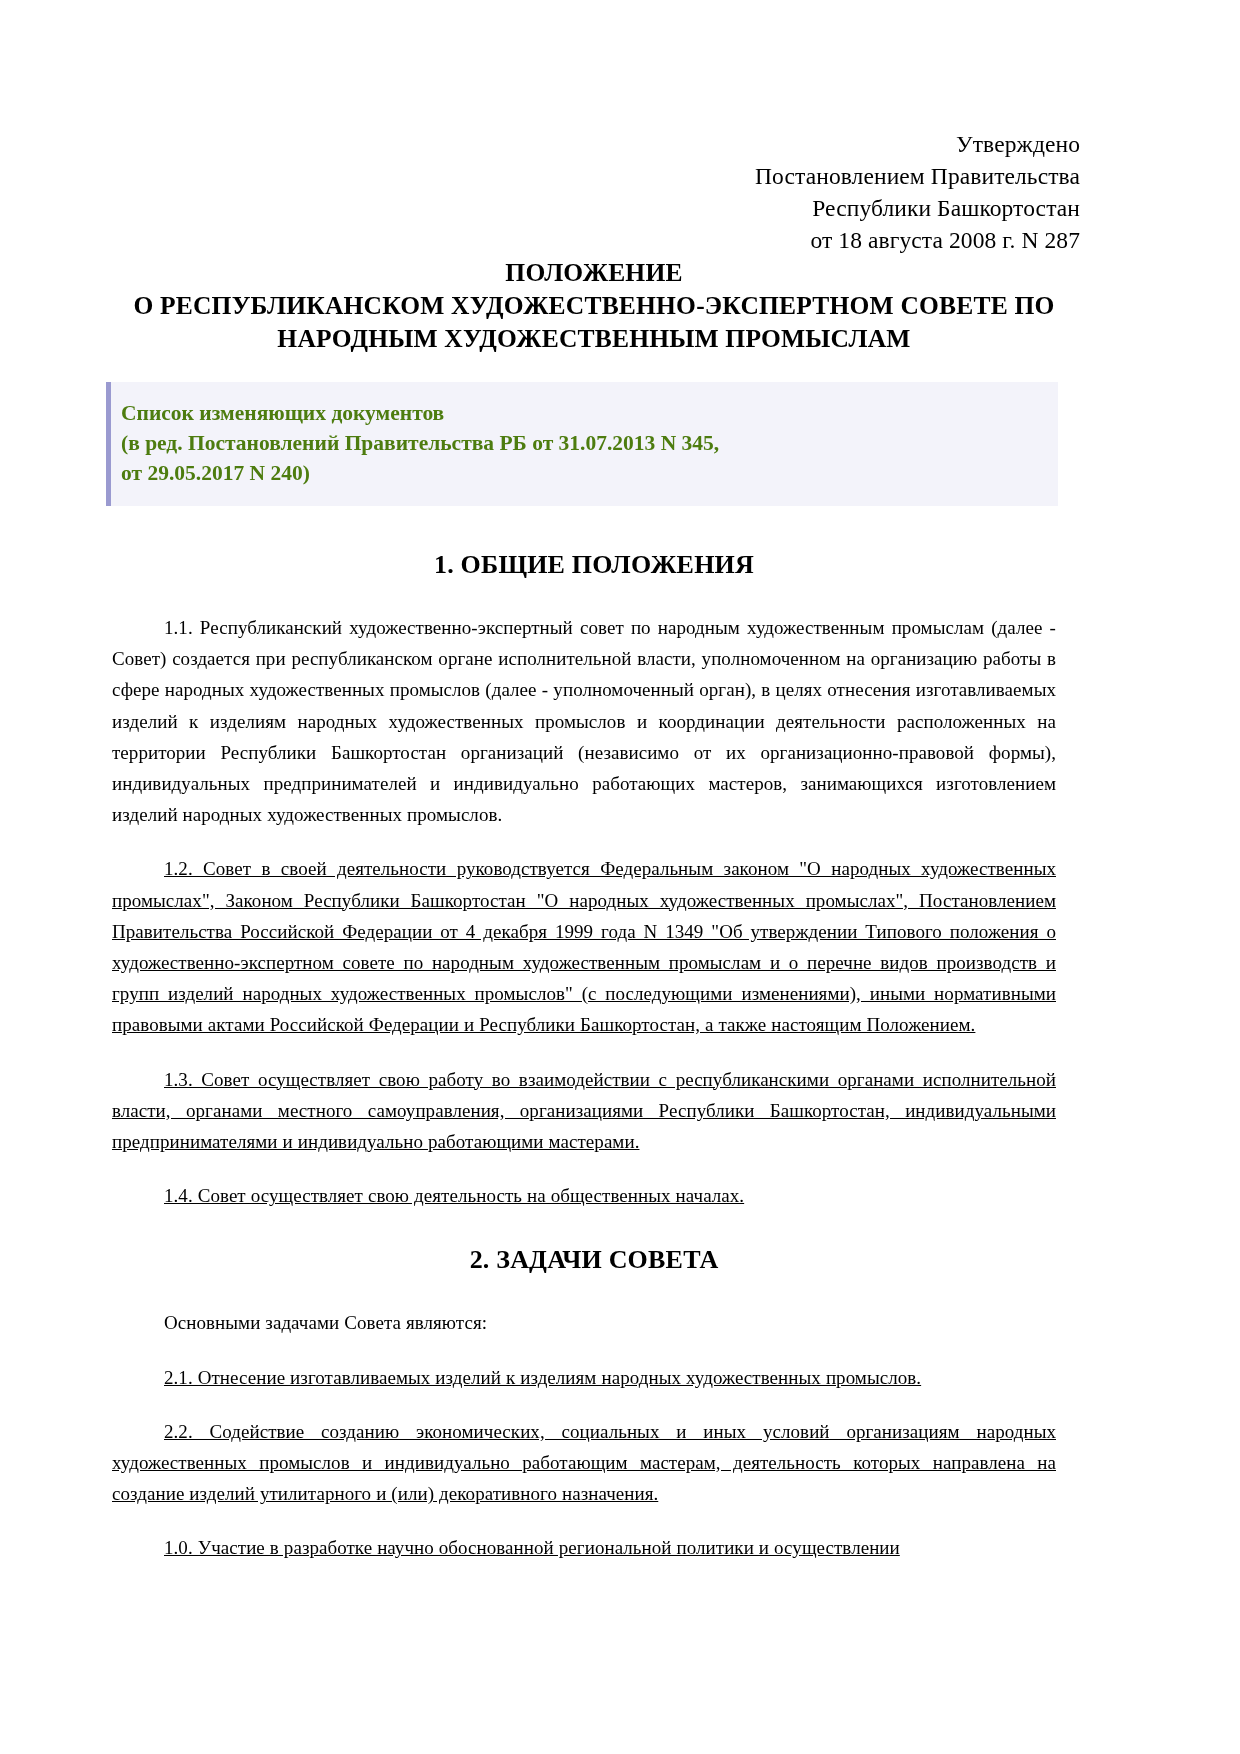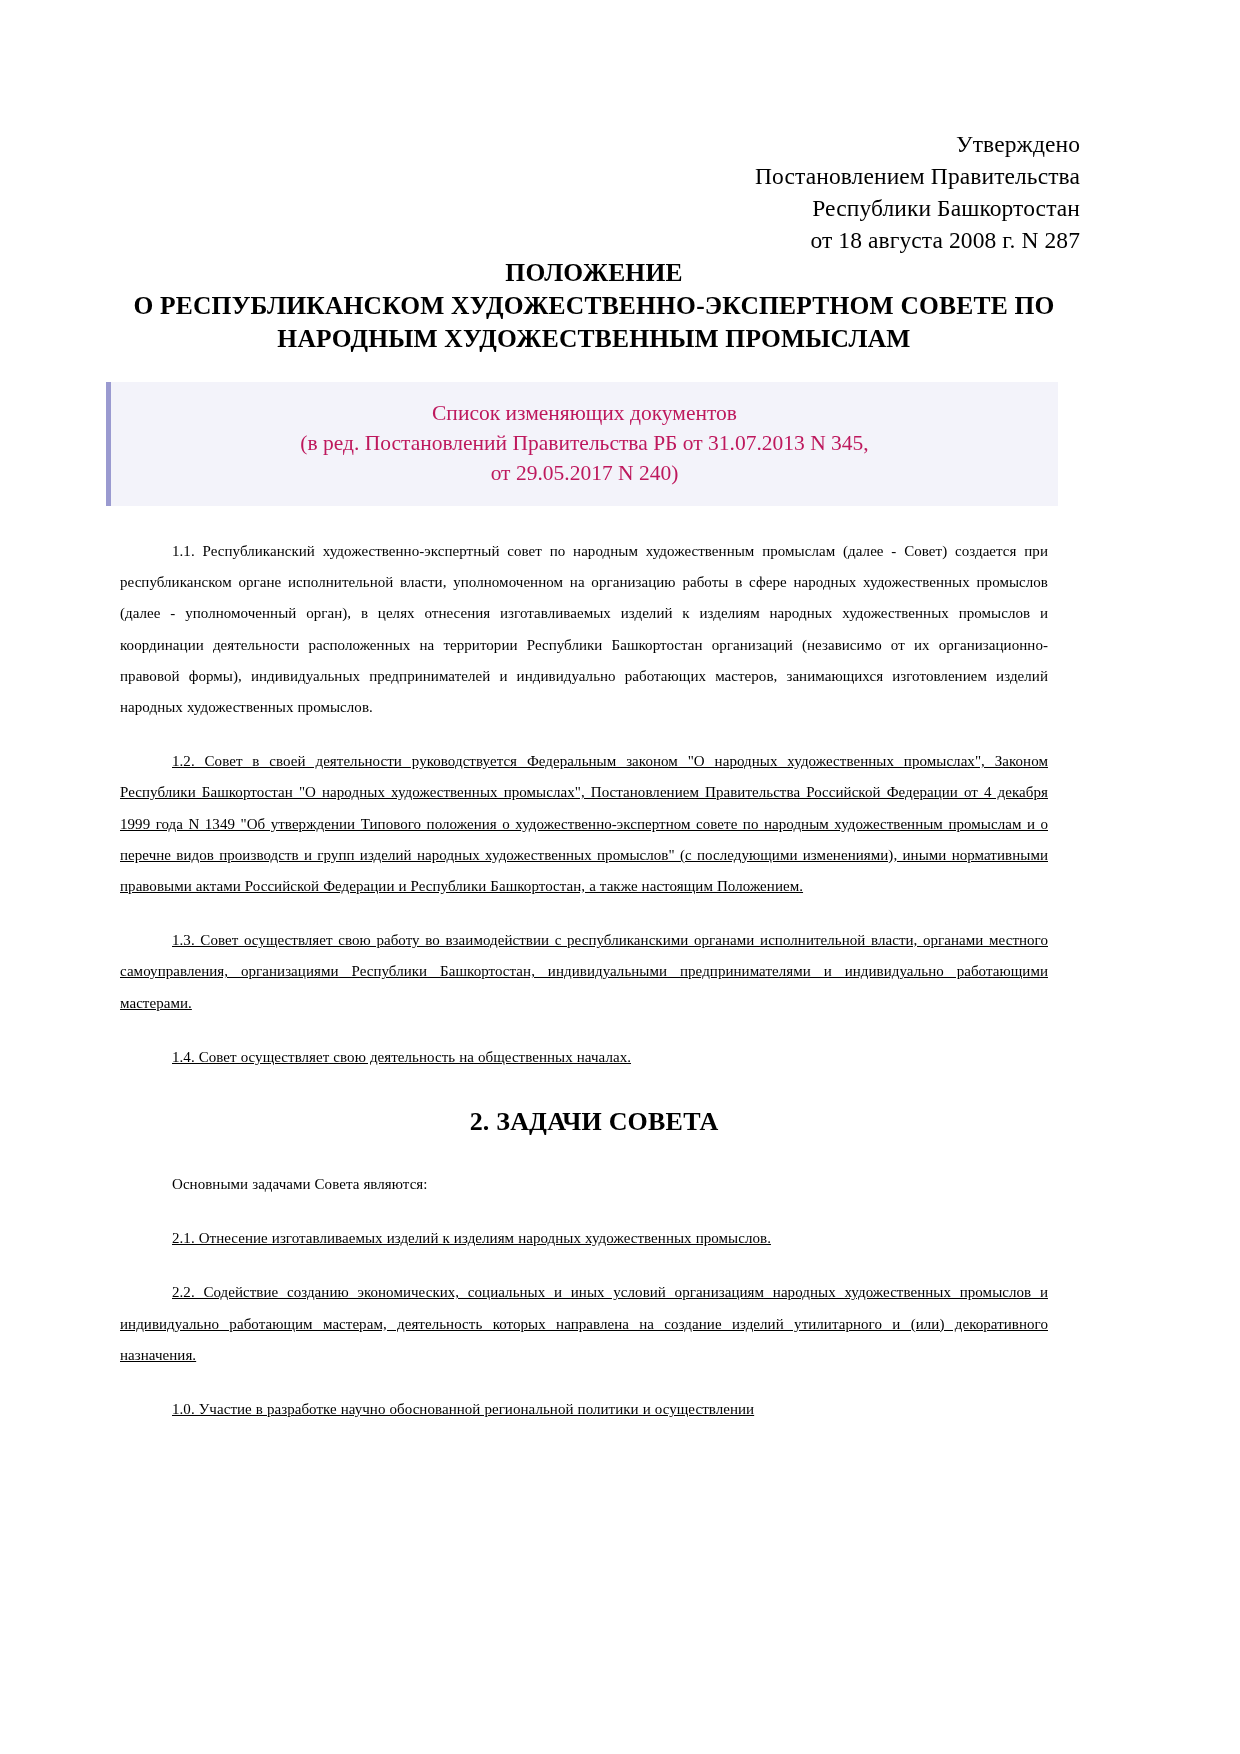--- a/index.html
+++ b/index.html
@@ -45,44 +45,45 @@
 
   
   .amend-box {
     margin: 27px 0 0 0;
     margin-left: -2px;
     width: 952px;
     box-sizing: border-box;
     background: #f3f3fa;
     border-left: 5px solid #9a9ad0;
     padding: 16px 10px 18px 10px;
-    text-align: center;
-    color: #be185d;
+    text-align: left;
+    color: #4d7c0f;
     font-size: 21.5px;
     line-height: 30px;
+    font-weight: bold;
   }
   .amend-box div { white-space: nowrap; }
 
   
   .section-heading {
     text-align: center;
     font-weight: bold;
     font-size: 26px;
     line-height: 34px;
     letter-spacing: 0.2px;
   }
   .section-heading.s1 { margin-top: 42px; }
   .section-heading.s2 { margin-top: 32px; }
 
   
   p.body {
-    margin: 12px;
+    margin: 4px;
     text-align: justify;
     text-justify: inter-word;
-    font-size: 15px;
+    font-size: 19px;
     line-height: 31.2px;
     text-indent: 52px;
     letter-spacing: 0.05px;
     word-spacing: 0.2px;
     hyphens: none;
   }
   p.body + p.body { margin-top: 23px; text-decoration: underline; }
   .block-after-heading { margin-top: 30px; }
 
   .para-stack { width: 952px; }
@@ -104,20 +105,21 @@
     <span class="line-2">О РЕСПУБЛИКАНСКОМ ХУДОЖЕСТВЕННО-ЭКСПЕРТНОМ СОВЕТЕ ПО</span>
     <span class="line-3">НАРОДНЫМ ХУДОЖЕСТВЕННЫМ ПРОМЫСЛАМ</span>
   </div>
 
   <div class="amend-box">
     <div>Список изменяющих документов</div>
     <div>(в ред. Постановлений Правительства РБ от 31.07.2013 N 345,</div>
     <div>от 29.05.2017 N 240)</div>
   </div>
 
+  <div class="section-heading s1">1. ОБЩИЕ ПОЛОЖЕНИЯ</div>
 
   <div class="para-stack block-after-heading">
     <p class="body">1.1. Республиканский художественно-экспертный совет по народным художественным промыслам (далее - Совет) создается при республиканском органе исполнительной власти, уполномоченном на организацию работы в сфере народных художественных промыслов (далее - уполномоченный орган), в целях отнесения изготавливаемых изделий к изделиям народных художественных промыслов и координации деятельности расположенных на территории Республики Башкортостан организаций (независимо от их организационно-правовой формы), индивидуальных предпринимателей и индивидуально работающих мастеров, занимающихся изготовлением изделий народных художественных промыслов.</p>
     <p class="body">1.2. Совет в своей деятельности руководствуется Федеральным законом "О народных художественных промыслах", Законом Республики Башкортостан "О народных художественных промыслах", Постановлением Правительства Российской Федерации от 4 декабря 1999 года N 1349 "Об утверждении Типового положения о художественно-экспертном совете по народным художественным промыслам и о перечне видов производств и групп изделий народных художественных промыслов" (с последующими изменениями), иными нормативными правовыми актами Российской Федерации и Республики Башкортостан, а также настоящим Положением.</p>
     <p class="body">1.3. Совет осуществляет свою работу во взаимодействии с республиканскими органами исполнительной власти, органами местного самоуправления, организациями Республики Башкортостан, индивидуальными предпринимателями и индивидуально работающими мастерами.</p>
     <p class="body">1.4. Совет осуществляет свою деятельность на общественных началах.</p>
   </div>
 
   <div class="section-heading s2">2. ЗАДАЧИ СОВЕТА</div>
 

